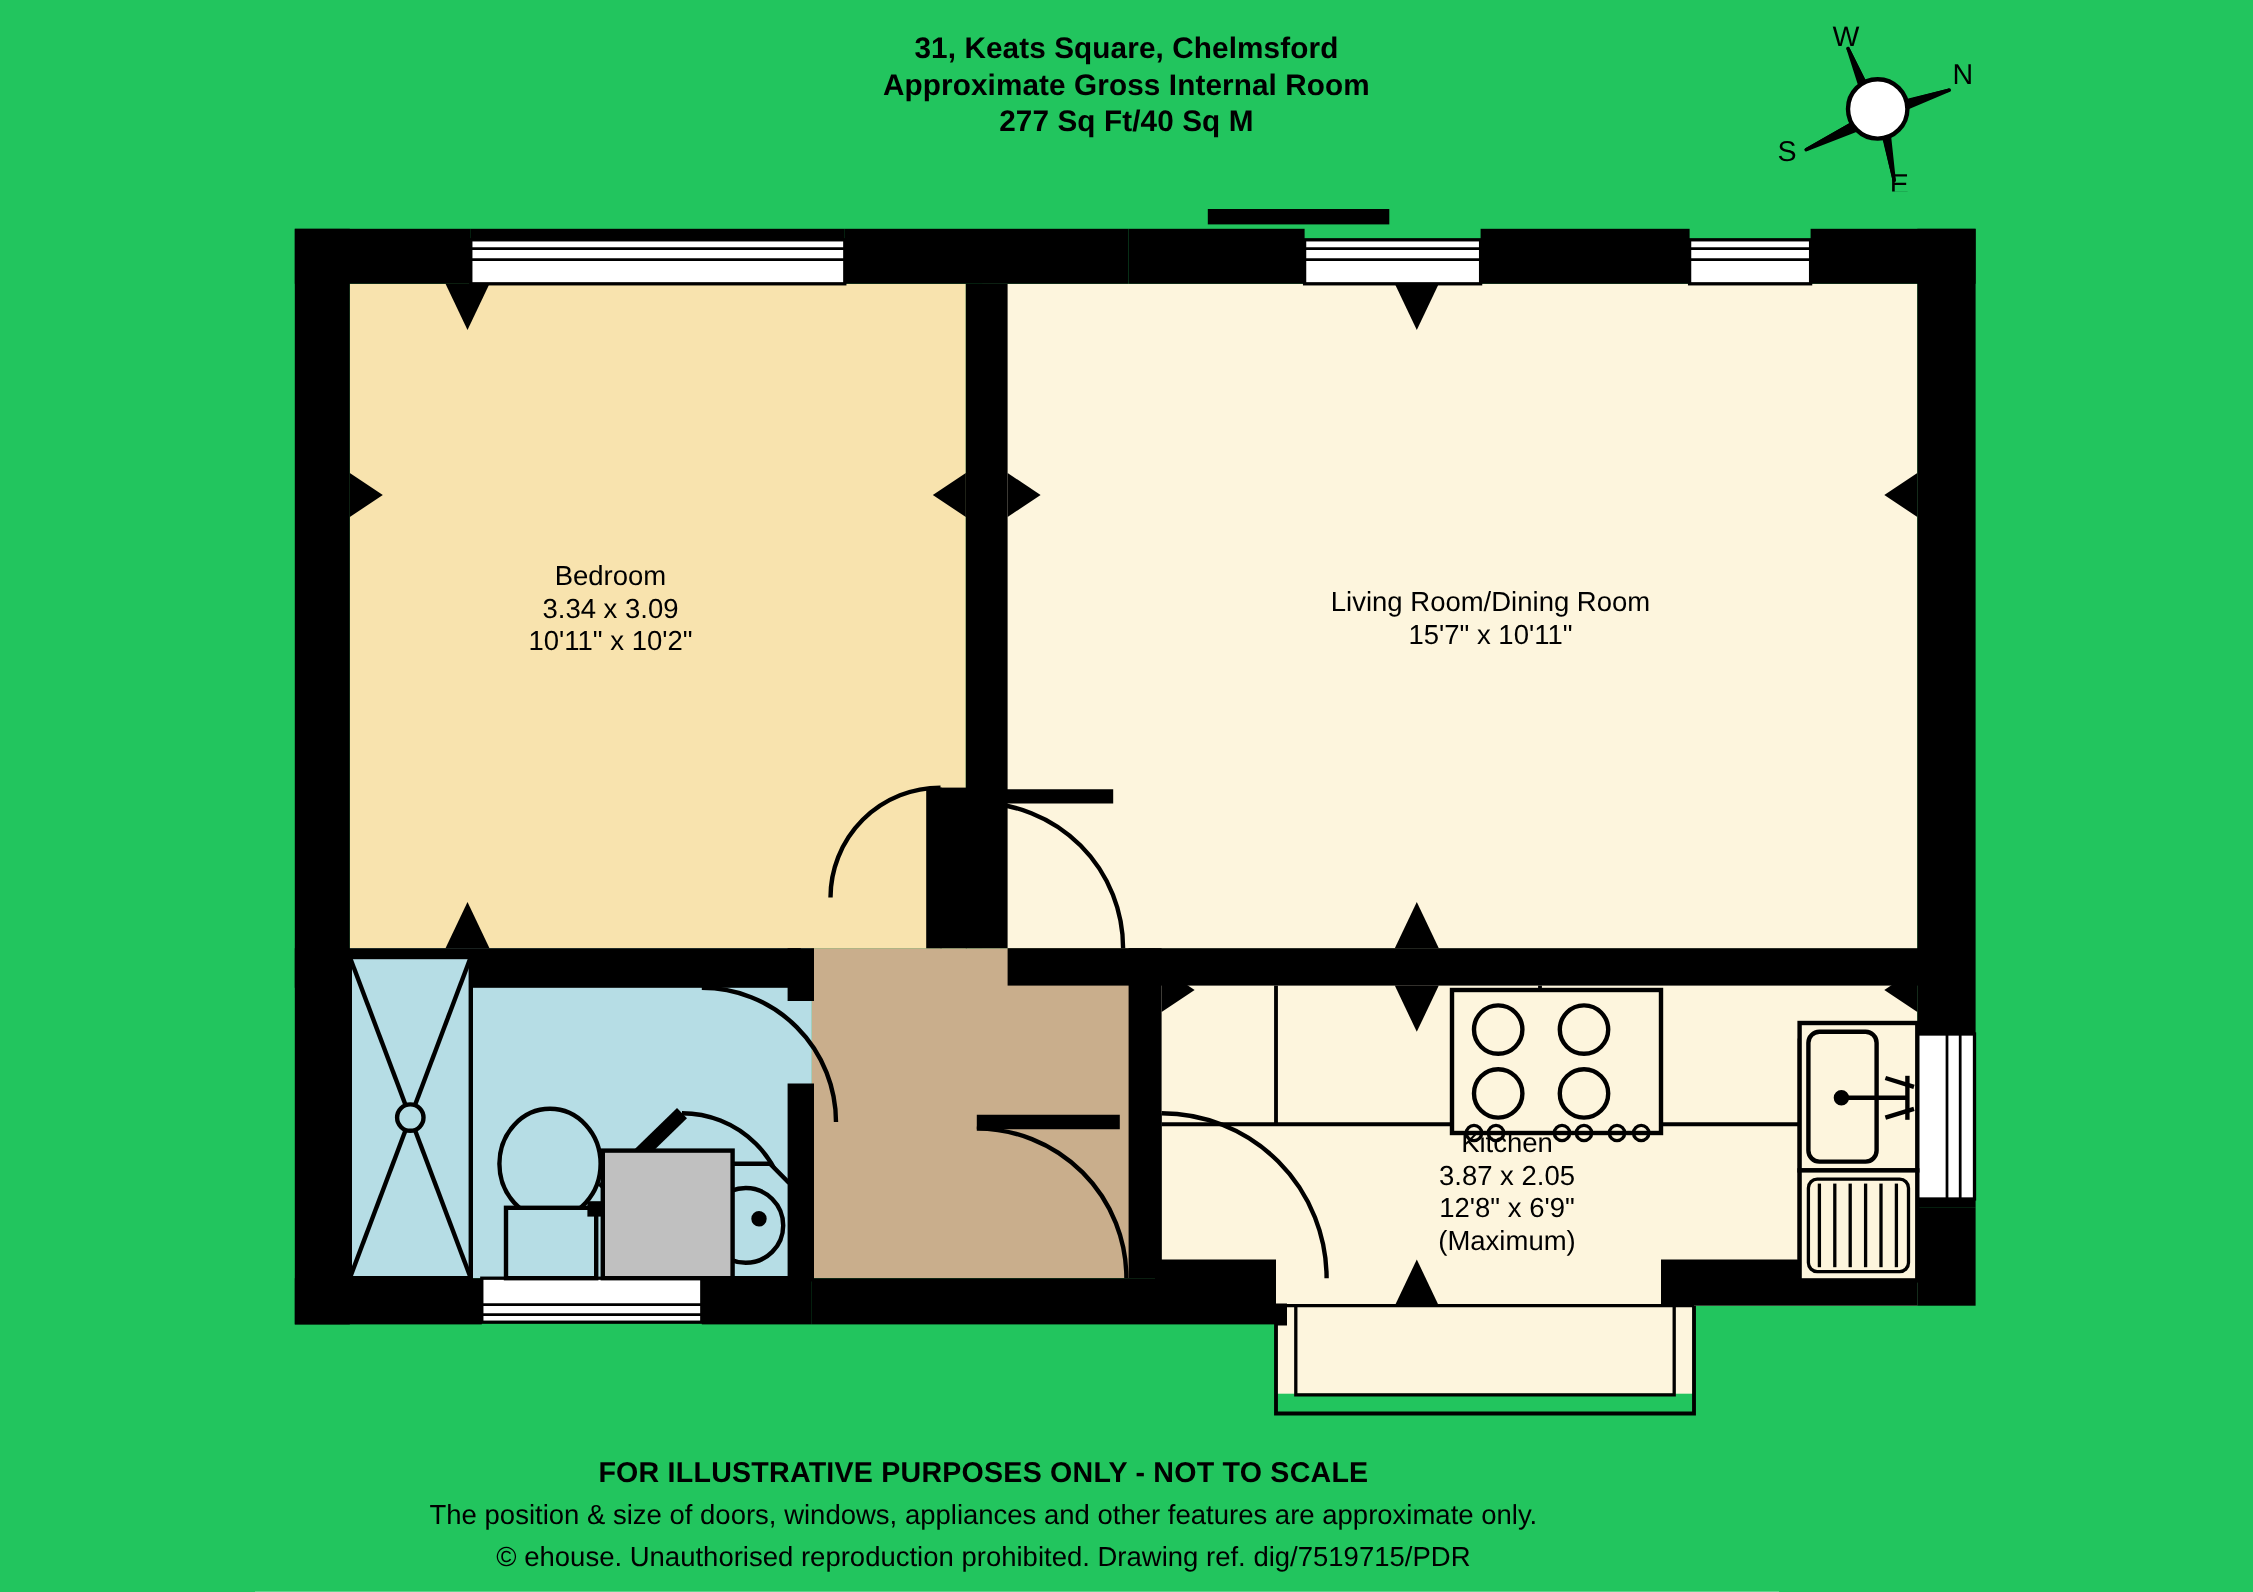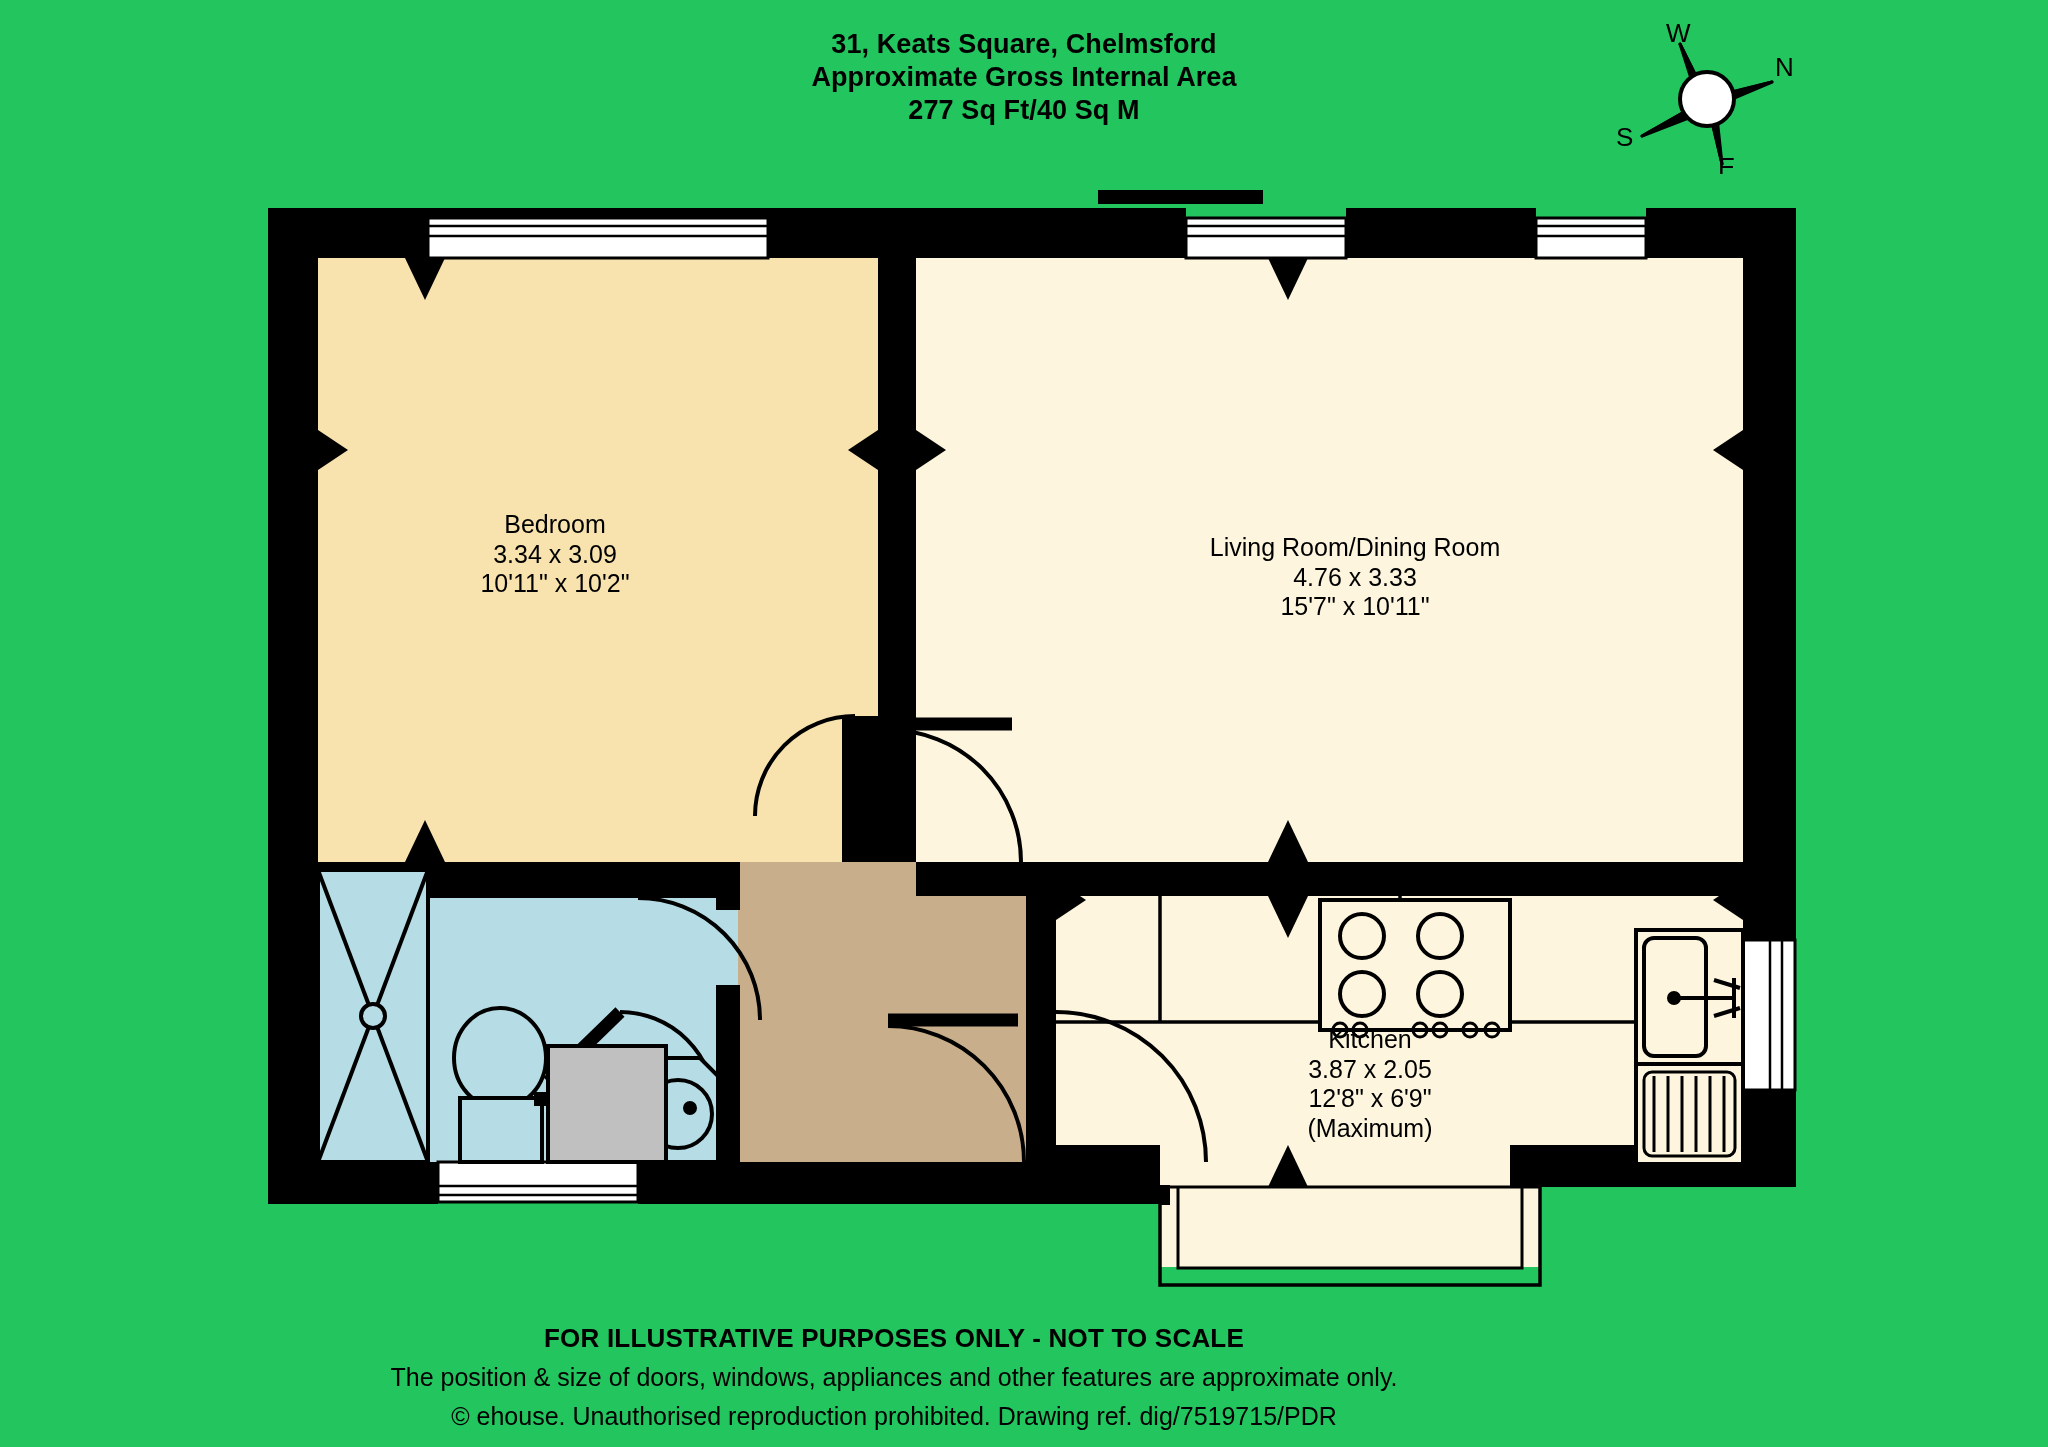--- a/index.html
+++ b/index.html
@@ -98,21 +98,21 @@
     font-weight: normal;
   }
 </style>
 </head>
 <body>
 
 <div id="page">
 
   <div class="header">
     <span class="line">31, Keats Square, Chelmsford</span>
-    <span class="line">Approximate Gross Internal Area</span>
+    <span class="line">Approximate Gross Internal Room</span>
     <span class="line">277 Sq Ft/40 Sq M</span>
   </div>
 
   <div class="compass">
     <svg width="190" height="150" viewBox="0 0 190 150" xmlns="http://www.w3.org/2000/svg">
       <g fill="#000000" stroke="#000000" stroke-width="3" stroke-linejoin="round">
 
         <polygon points="95,75 68,20 84,70"></polygon>
         <polygon points="95,75 68,20 90,64"></polygon>
 
@@ -352,21 +352,20 @@
   </div>
 
   <div class="room-label" id="label-bedroom">
     <span class="rl-name">Bedroom</span>
     <span class="rl-m">3.34 x 3.09</span>
     <span class="rl-ft">10'11" x 10'2"</span>
   </div>
 
   <div class="room-label" id="label-living">
     <span class="rl-name">Living Room/Dining Room</span>
-    <span class="rl-m">4.76 x 3.33</span>
     <span class="rl-ft">15'7" x 10'11"</span>
   </div>
 
   <div class="room-label" id="label-kitchen">
     <span class="rl-name">Kitchen</span>
     <span class="rl-m">3.87 x 2.05</span>
     <span class="rl-ft">12'8" x 6'9"</span>
     <span class="rl-max">(Maximum)</span>
   </div>
 

